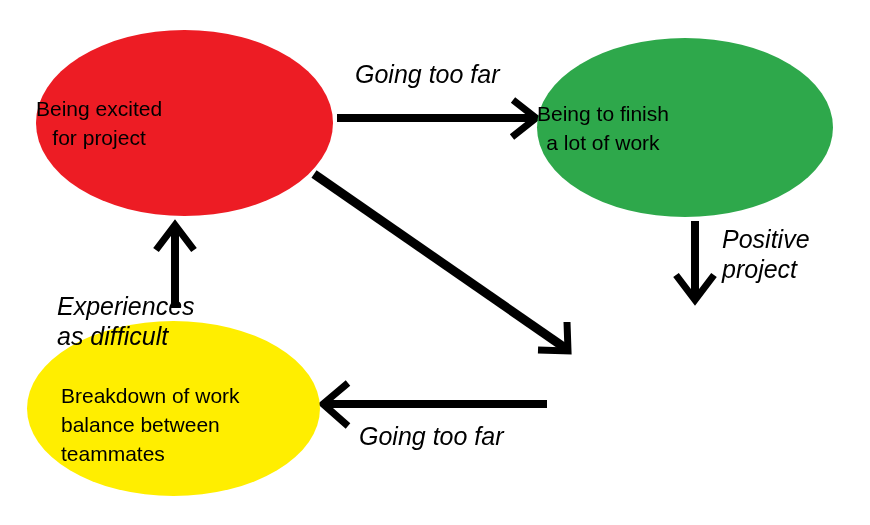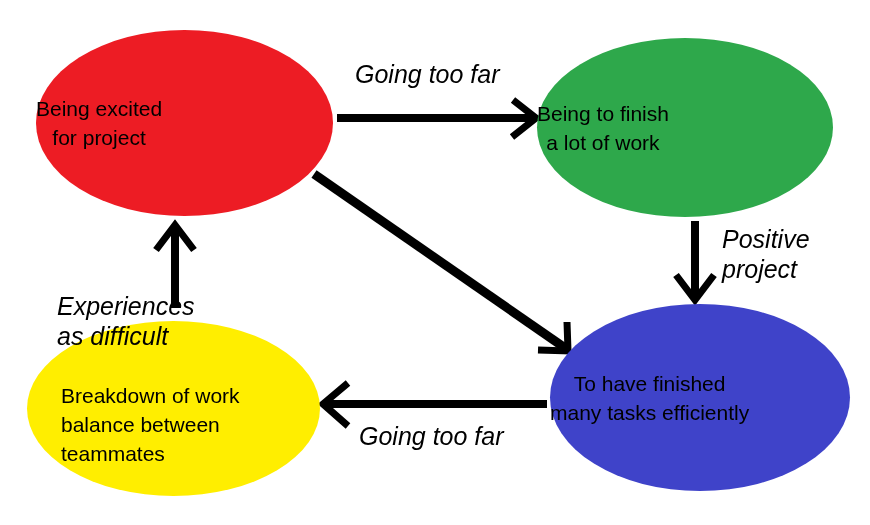--- a/index.html
+++ b/index.html
@@ -100,24 +100,20 @@
   <div class="node" style="left:36px; top:30px; width:297px; height:186px; background:#ED1C24;">
     <div class="node-label">Being excited
 for project</div>
   </div>
 
   <div class="node" style="left:537px; top:38px; width:296px; height:179px; background:#2EA84B;">
     <div class="node-label">Being to finish
 a lot of work</div>
   </div>
 
-  <div class="node" style="left:550px; top:304px; width:300px; height:187px; background:#3F43C9;">
-    <div class="node-label">To have finished
-many tasks efficiently</div>
-  </div>
 
   <div class="node" style="left:27px; top:321px; width:293px; height:175px; background:#FFEE00;">
     <div class="node-label left-align" style="padding-left:34px;">Breakdown of work
 balance between
 teammates</div>
   </div>
 
   <div class="edge-label" style="left:355px; top:59px;">Going too far</div>
 
   <div class="edge-label" style="left:722px; top:224px;">Positive

